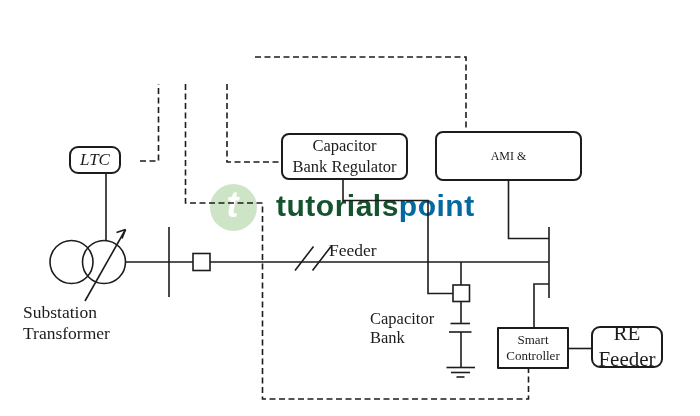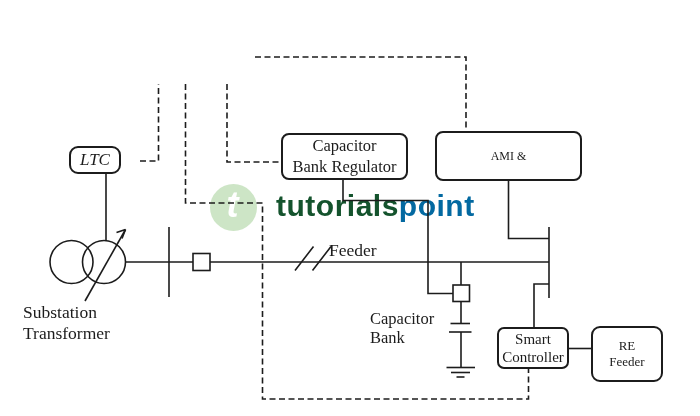--- a/index.html
+++ b/index.html
@@ -35,22 +35,22 @@
   .node{
     position:absolute;z-index:3;box-sizing:border-box;background:#ffffff;
     border:2px solid #1c1c1c;display:flex;flex-direction:column;
     align-items:center;justify-content:center;text-align:center;line-height:1.22;
   }
   .node span{display:block;white-space:nowrap;}
   .n-vvp{left:143px;top:14px;width:112px;height:70px;border-radius:10px;font-size:17.5px;}
   .n-ltc{left:69px;top:146px;width:52px;height:28px;border-radius:9px;font-size:17px;font-style:italic;}
   .n-cbc{left:281px;top:133px;width:127px;height:47px;border-radius:8px;font-size:16.5px;}
   .n-ami{left:435px;top:131px;width:147px;height:50px;border-radius:8px;font-size:12px;}
-  .n-si{left:497px;top:327px;width:72px;height:42px;border-radius:7px;font-size:15px;}
-  .n-re{left:591px;top:326px;width:72px;height:56px;border-radius:9px;font-size:13px;}
+  .n-si{left:497px;top:327px;width:72px;height:42px;border-radius:1px;font-size:13px;}
+  .n-re{left:591px;top:326px;width:72px;height:42px;border-radius:9px;font-size:21px;}
   
   .flabel{position:absolute;z-index:3;text-align:left;line-height:1.18;}
   .l-feeder{left:329px;top:240px;width:84px;font-size:17.5px;}
   .l-subtx{left:23px;top:302px;width:121px;font-size:17.5px;}
   .l-capbank{left:370px;top:309px;width:85px;font-size:16.5px;}
 </style>
 </head>
 <body>
 
 <div class="canvas">

